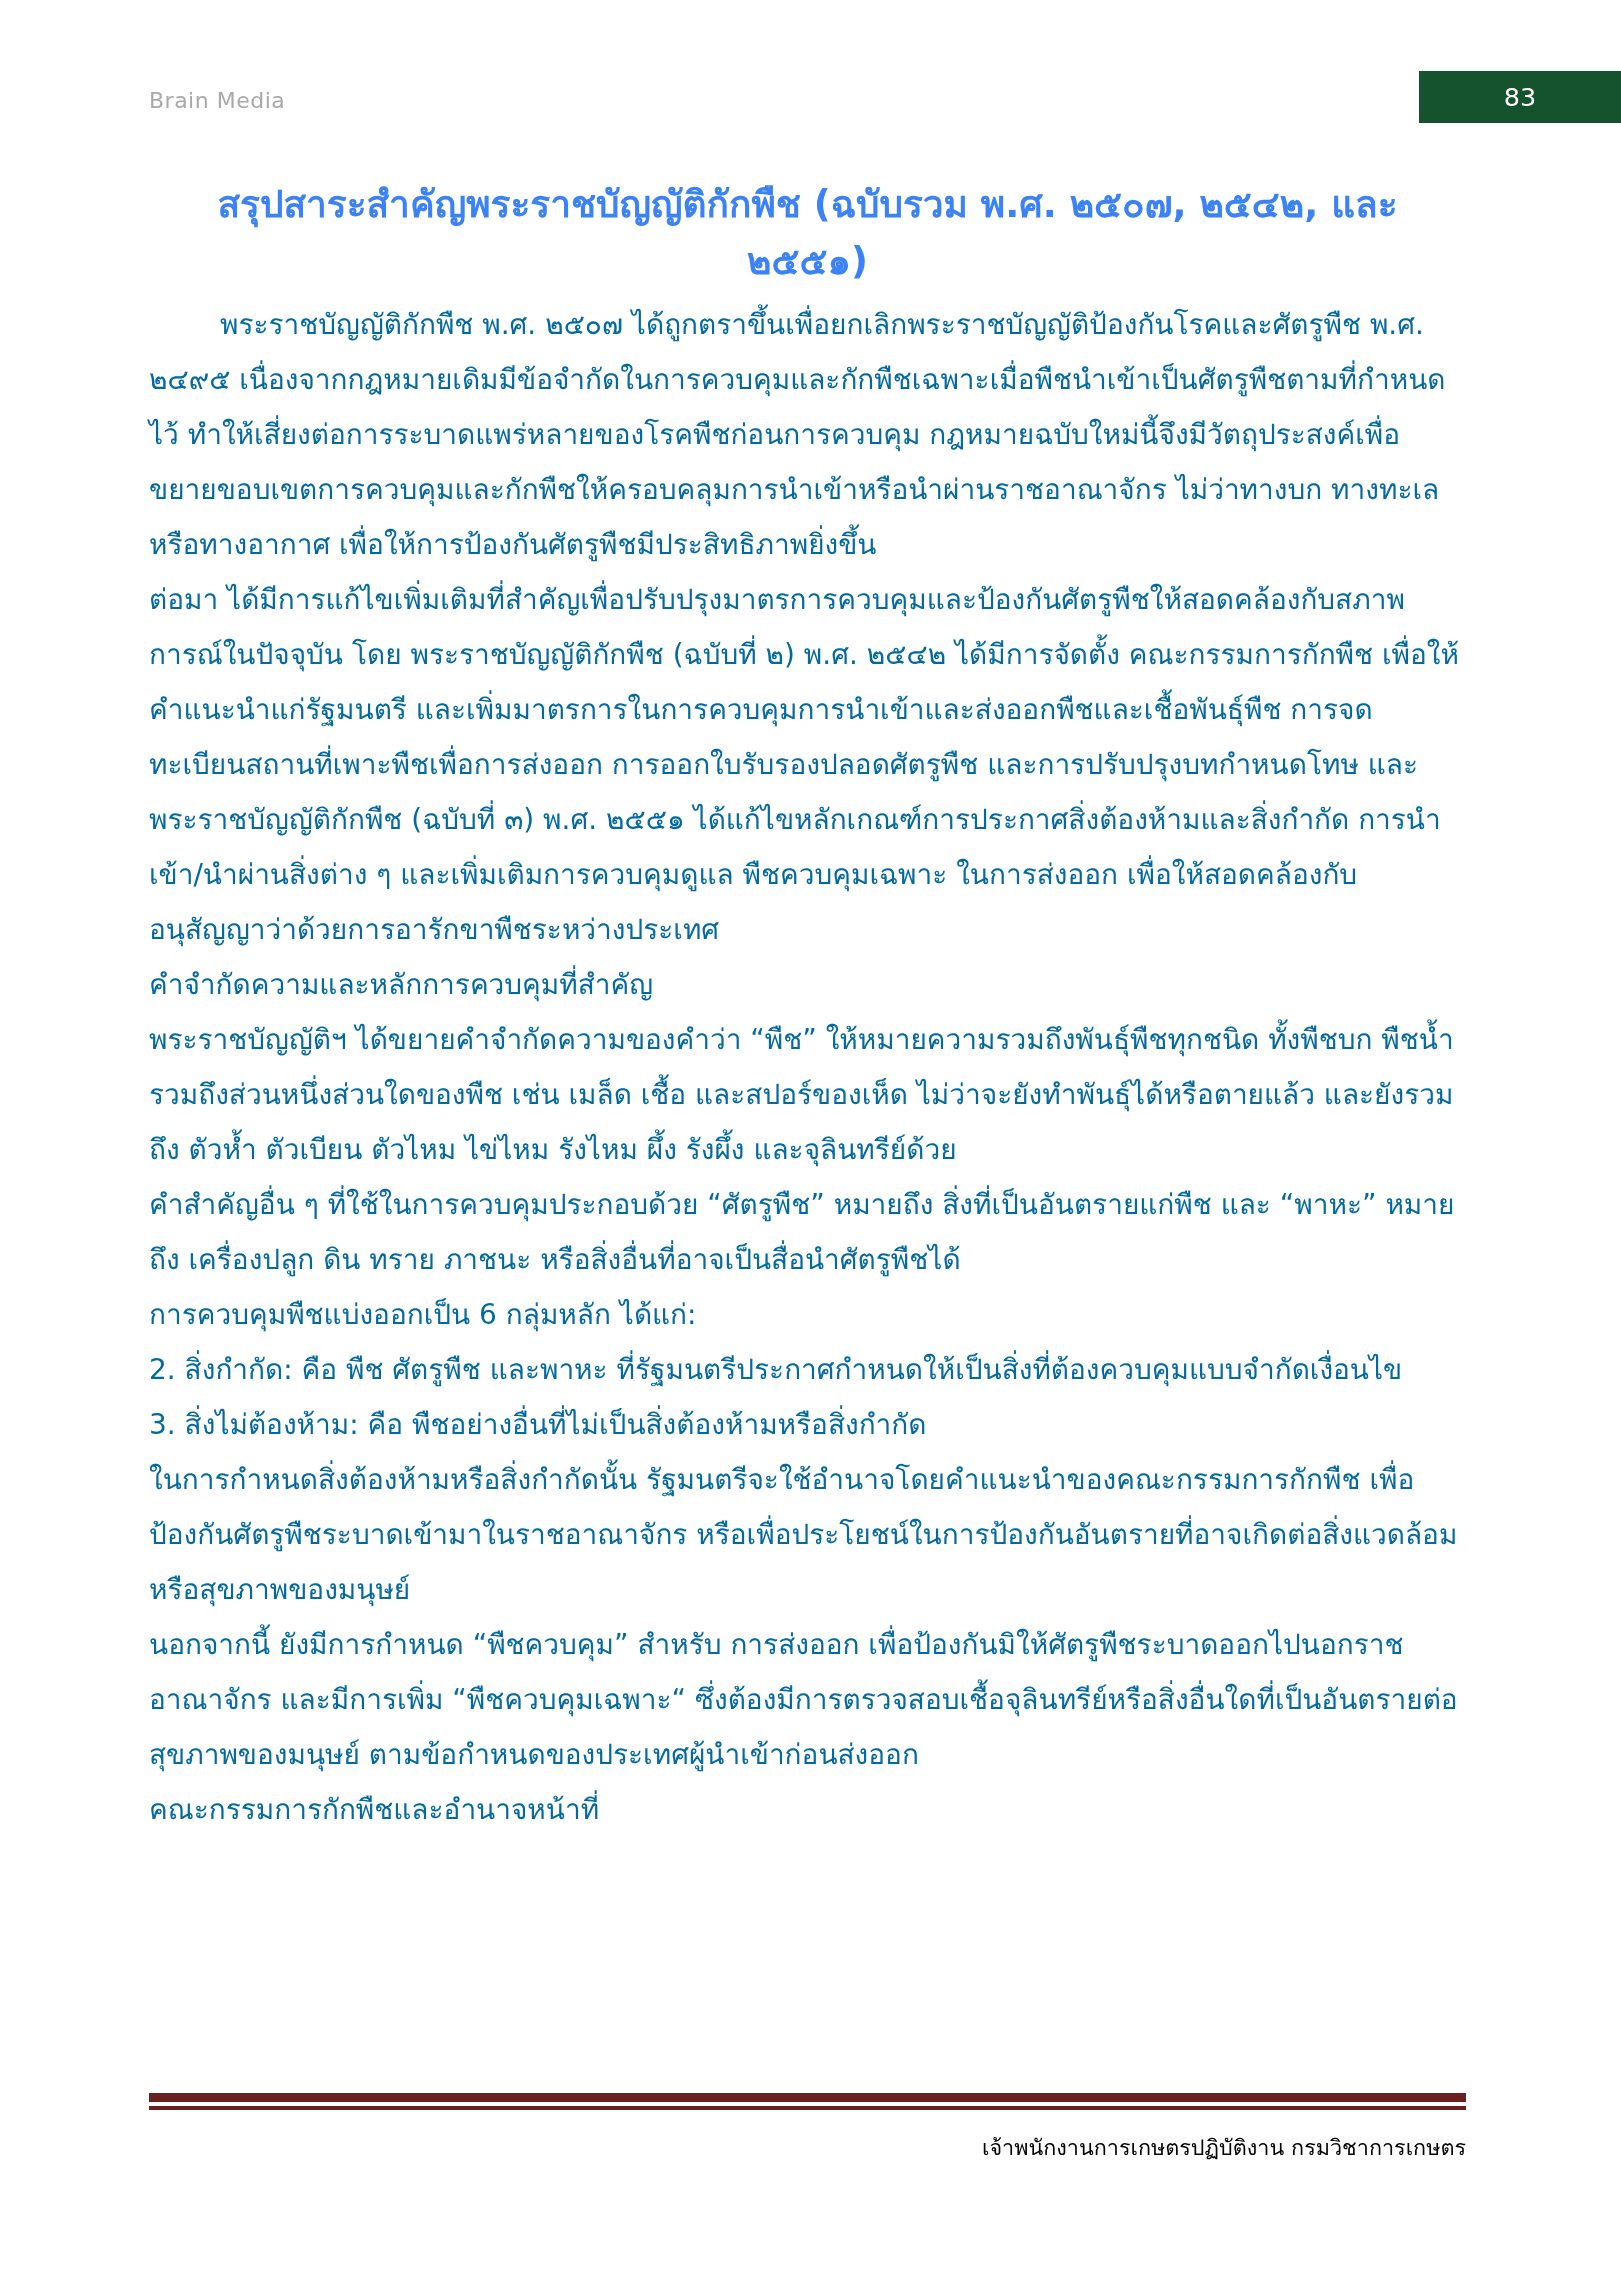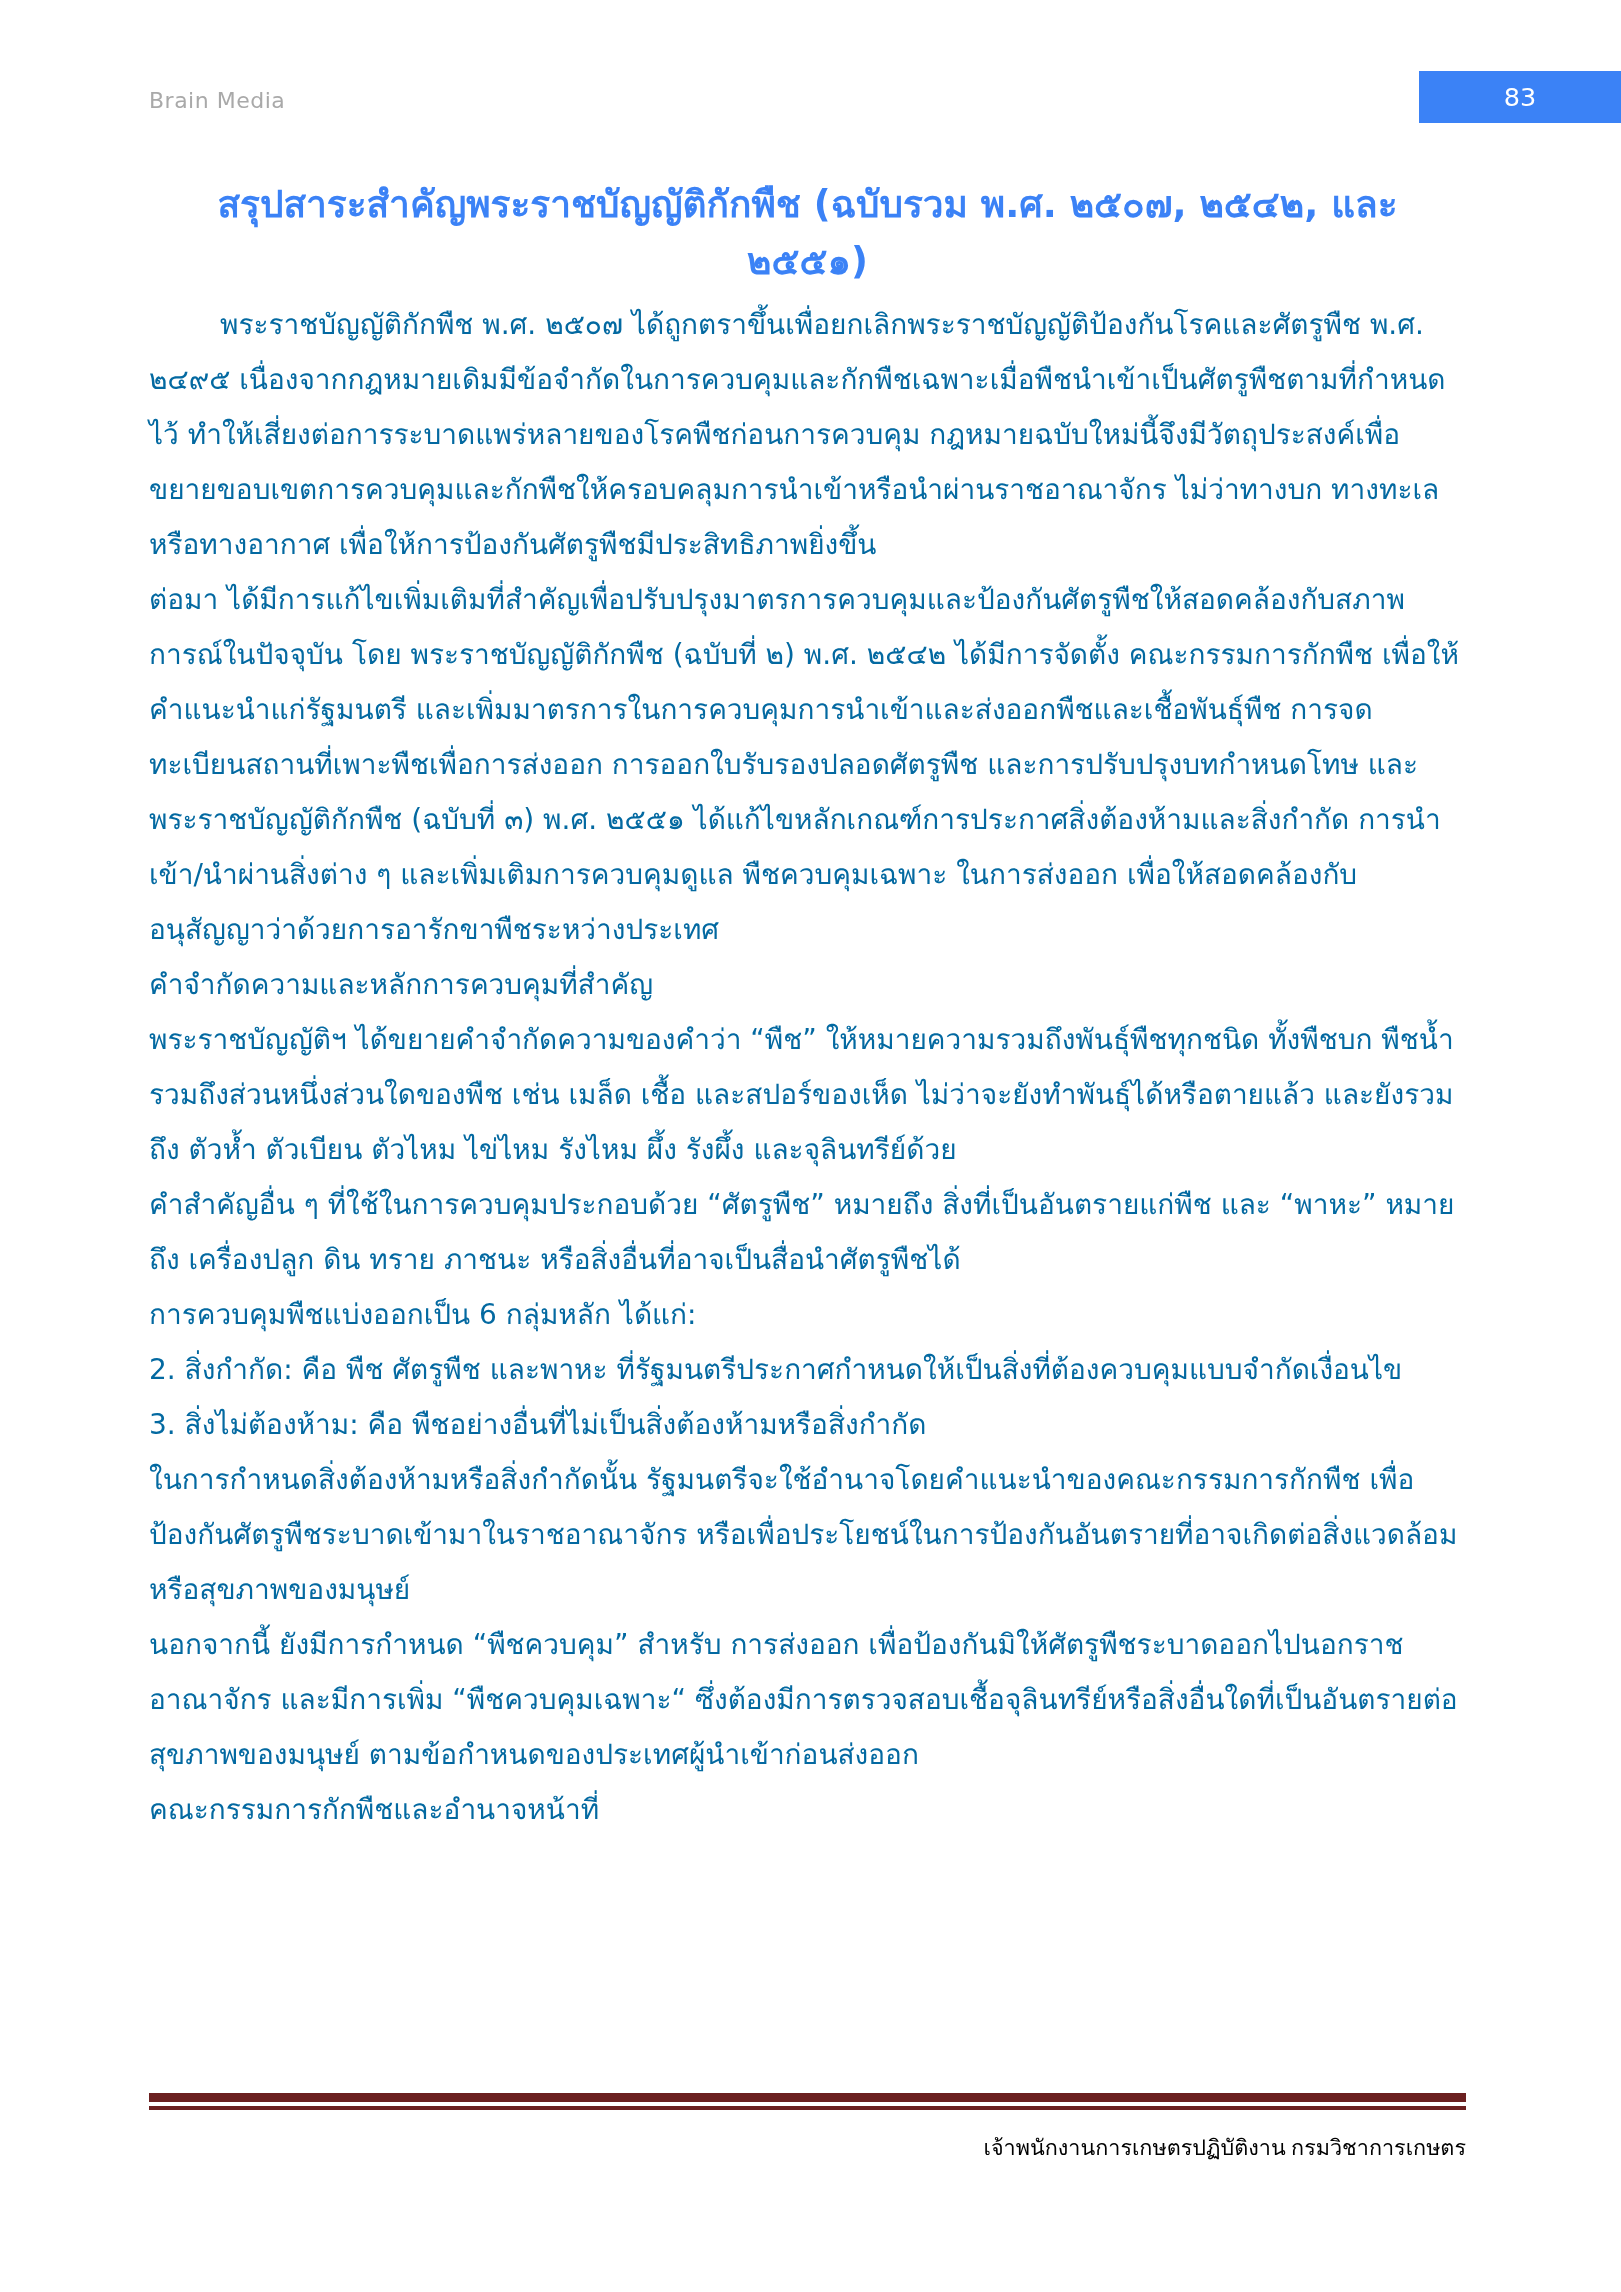--- a/index.html
+++ b/index.html
@@ -33,21 +33,21 @@
     color: #a9a9a9;
     letter-spacing: 0.5px;
     white-space: nowrap;
   }
   .page-number-box {
     position: absolute;
     left: 1419px;
     top: 71px;
     width: 202px;
     height: 52px;
-    background: #3b82f6;
+    background: #14532d;
     color: #ffffff;
     display: flex;
     align-items: center;
     justify-content: center;
     font-size: 25.5px;
   }
 
   
   .content {
     position: absolute;
@@ -106,21 +106,20 @@
   }
   .footer-text {
     position: absolute;
     left: 149px;
     top: 37px;
     width: 1317px;
     text-align: right;
     font-size: 21.6px;
     color: #000000;
     white-space: nowrap;
-    font-family: Liberation Serif, serif;
   }
 </style>
 </head>
 <body>
 
 <div class="page">
 
   <div class="header">
     <div class="brand">Brain Media</div>
     <div class="page-number-box">83</div>

